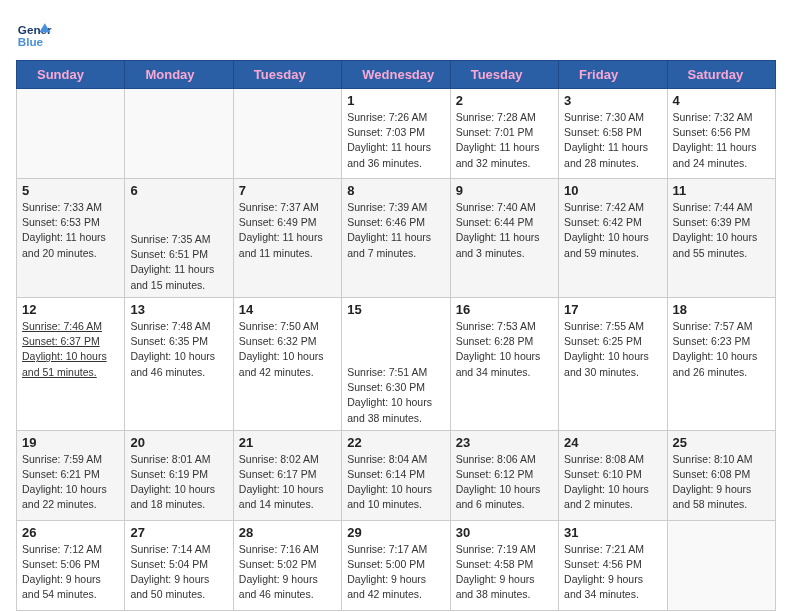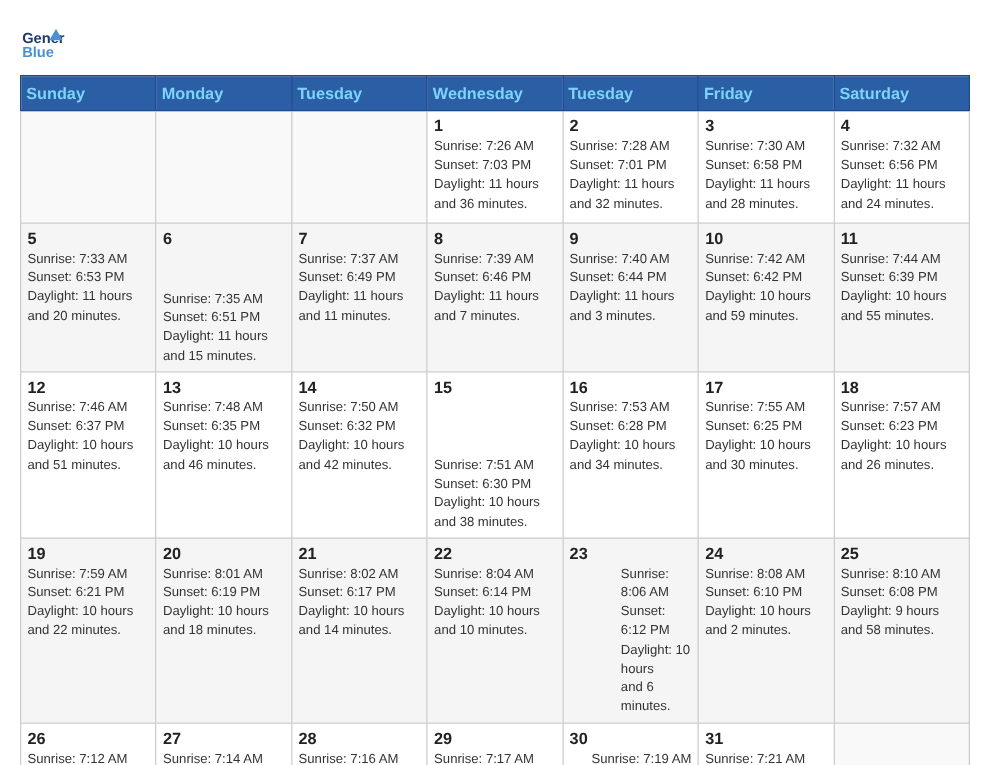--- a/index.html
+++ b/index.html
@@ -37,24 +37,24 @@
       font-size: 16px;
       color: #444;
     }
     table {
       width: 100%;
       border-collapse: collapse;
       table-layout: fixed;
     }
     thead th {
       background: #2a5fa5;
-      color: #7dd3fc;
+      color: #f9a8d4;
       font-size: 13px;
       font-weight: bold;
-      padding: 6px 4px;
+      padding: 6px 20px;
       text-align: left;
       border: 1px solid #1e4a8a;
     }
     tbody td {
       vertical-align: top;
       border: 1px solid #ccc;
       padding: 4px 5px;
       font-size: 11px;
       color: #333;
       height: 90px;
@@ -189,21 +189,21 @@
           <span class="day-num">11</span>
           <div class="day-info" style="white-space: pre-line;">Sunrise: 7:44 AM
 Sunset: 6:39 PM
 Daylight: 10 hours
 and 55 minutes.</div>
         </td>
       </tr>
       <tr>
         <td>
           <span class="day-num">12</span>
-          <div class="day-info" style="white-space: pre-line;">Sunrise: 7:46 AM
+          <div class="day-info" style="white-space: pre-line; text-decoration: underline;">Sunrise: 7:46 AM
 Sunset: 6:37 PM
 Daylight: 10 hours
 and 51 minutes.</div>
         </td>
         <td>
           <span class="day-num">13</span>
           <div class="day-info" style="white-space: pre-line;">Sunrise: 7:48 AM
 Sunset: 6:35 PM
 Daylight: 10 hours
 and 46 minutes.</div>
@@ -268,21 +268,21 @@
         </td>
         <td>
           <span class="day-num">22</span>
           <div class="day-info" style="white-space: pre-line;">Sunrise: 8:04 AM
 Sunset: 6:14 PM
 Daylight: 10 hours
 and 10 minutes.</div>
         </td>
         <td>
           <span class="day-num">23</span>
-          <div class="day-info" style="white-space: pre-line; margin-left: 41px;">Sunrise: 8:06 AM
+          <div class="day-info" style="white-space: pre-line;">Sunrise: 8:06 AM
 Sunset: 6:12 PM
 Daylight: 10 hours
 and 6 minutes.</div>
         </td>
         <td>
           <span class="day-num">24</span>
           <div class="day-info" style="white-space: pre-line;">Sunrise: 8:08 AM
 Sunset: 6:10 PM
 Daylight: 10 hours
 and 2 minutes.</div>
@@ -319,21 +319,21 @@
         </td>
         <td>
           <span class="day-num">29</span>
           <div class="day-info" style="white-space: pre-line;">Sunrise: 7:17 AM
 Sunset: 5:00 PM
 Daylight: 9 hours
 and 42 minutes.</div>
         </td>
         <td>
           <span class="day-num">30</span>
-          <div class="day-info" style="white-space: pre-line; text-align: right;">Sunrise: 7:19 AM
+          <div class="day-info" style="white-space: pre-line;">Sunrise: 7:19 AM
 Sunset: 4:58 PM
 Daylight: 9 hours
 and 38 minutes.</div>
         </td>
         <td>
           <span class="day-num">31</span>
           <div class="day-info" style="white-space: pre-line;">Sunrise: 7:21 AM
 Sunset: 4:56 PM
 Daylight: 9 hours
 and 34 minutes.</div>

